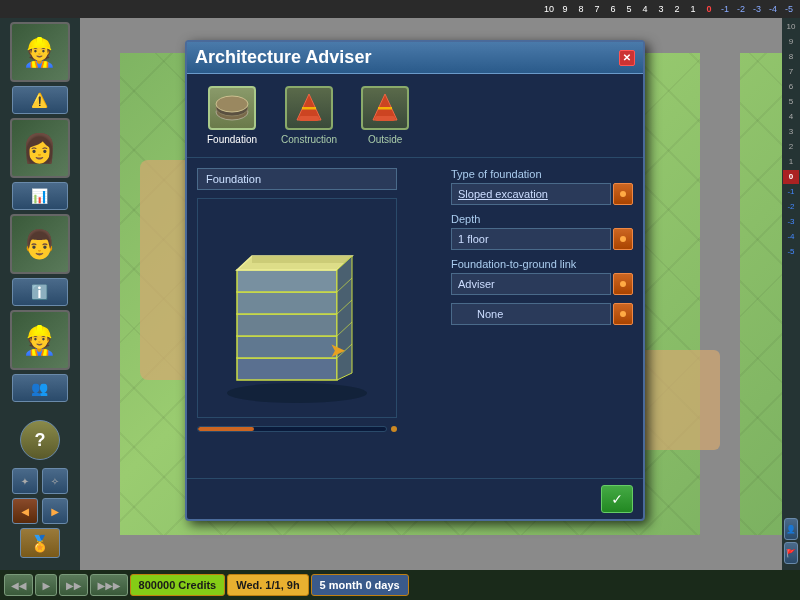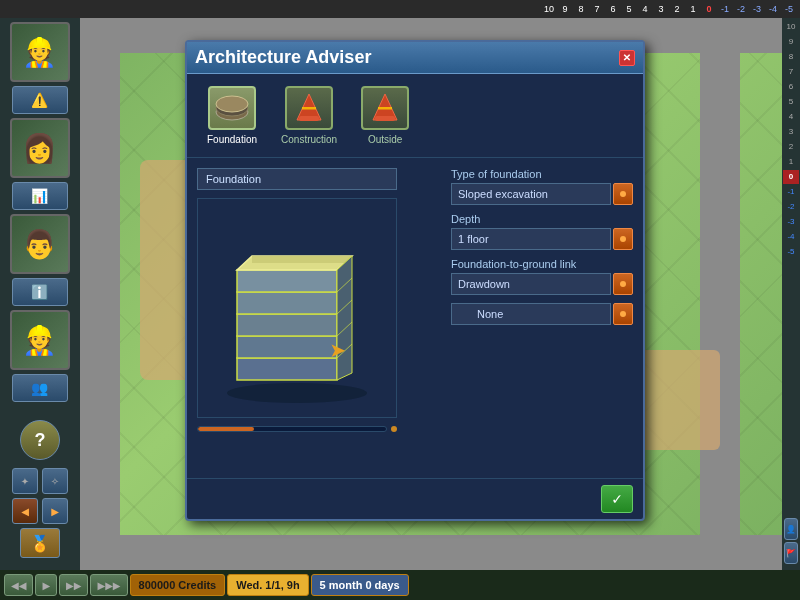--- a/index.html
+++ b/index.html
@@ -133,21 +133,21 @@
       border-radius: 3px;
       cursor: pointer;
       display: flex;
       align-items: center;
       justify-content: center;
     }
 
     .bottom-status {
       height: 22px;
       padding: 0 8px;
-      background: #a16207;
+      background: #84cc16;
       border: 1px solid #c08010;
       border-radius: 3px;
       display: flex;
       align-items: center;
       font-size: 11px;
       font-weight: bold;
       color: #1a1a1a;
       cursor: pointer;
     }
 
@@ -614,21 +614,21 @@
         </div>
         <div class="progress-dot"></div>
       </div>
     </div>
 
     <div class="controls-area">
 
       <div class="control-group">
         <div class="control-label">Type of foundation</div>
         <div class="dropdown-row">
-          <div class="dropdown-field" style="display:flex;align-items:center;">Sloped excavation</div>
+          <div class="dropdown-field" style="display:flex;align-items:center;text-decoration:underline;">Sloped excavation</div>
           <div class="dropdown-btn">
             <svg width="10" height="8" viewBox="0 0 10 8">
                 <circle cx="5" cy="4" r="3" fill="#ffaa44"></circle>
               </svg>
           </div>
         </div>
       </div>
 
       <div class="control-group">
         <div class="control-label">Depth</div>
@@ -638,21 +638,21 @@
             <svg width="10" height="8" viewBox="0 0 10 8">
                 <circle cx="5" cy="4" r="3" fill="#ffaa44"></circle>
               </svg>
           </div>
         </div>
       </div>
 
       <div class="control-group">
         <div class="control-label">Foundation-to-ground link</div>
         <div class="dropdown-row">
-          <div class="dropdown-field" style="display:flex;align-items:center;">Drawdown</div>
+          <div class="dropdown-field" style="display:flex;align-items:center;">Adviser</div>
           <div class="dropdown-btn">
             <svg width="10" height="8" viewBox="0 0 10 8">
                 <circle cx="5" cy="4" r="3" fill="#ffaa44"></circle>
               </svg>
           </div>
         </div>
       </div>
 
       <div class="control-group">
         <div class="dropdown-row">

